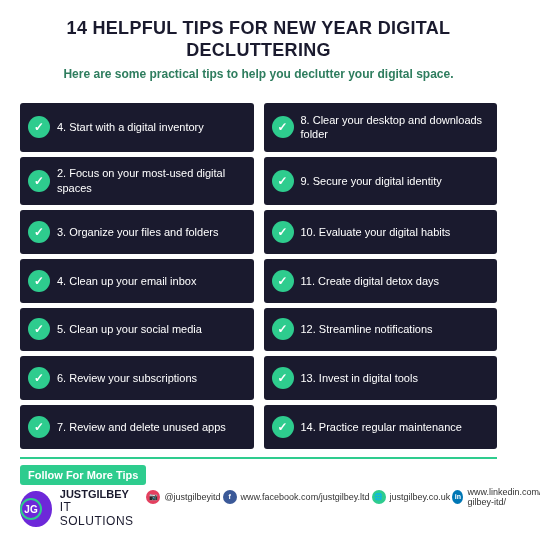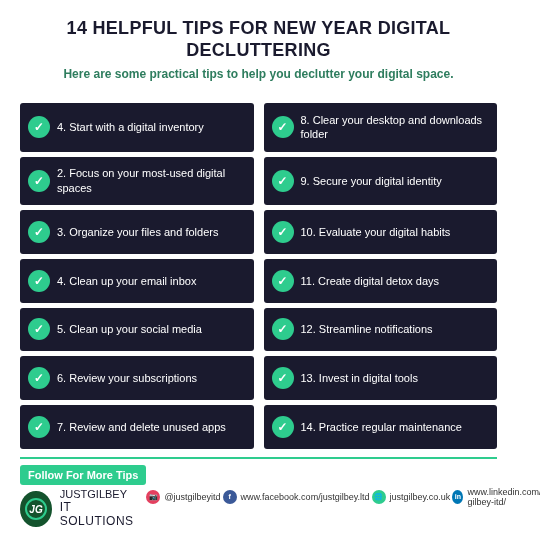--- a/index.html
+++ b/index.html
@@ -86,37 +86,35 @@
     }
     .brand {
       display: flex;
       align-items: center;
       gap: 8px;
       margin-right: 8px;
     }
     .brand-logo {
       width: 36px;
       height: 36px;
-      background: #14532d;
+      background: #6d28d9;
       border-radius: 50%;
       display: flex;
       align-items: center;
-      justify-content: center;
       color: white;
       font-size: 14px;
       font-weight: bold;
-      font-style: italic;
     }
     .brand-text {
       display: flex;
       flex-direction: column;
     }
     .brand-name {
       font-size: 11px;
-      font-weight: 400;
+      font-weight: 700;
       color: #1a1a2e;
       line-height: 1;
     }
     .brand-sub {
       font-size: 12px;
       color: #1a1a2e;
       letter-spacing: 0.5px;
     }
     .social-links {
       display: flex;

